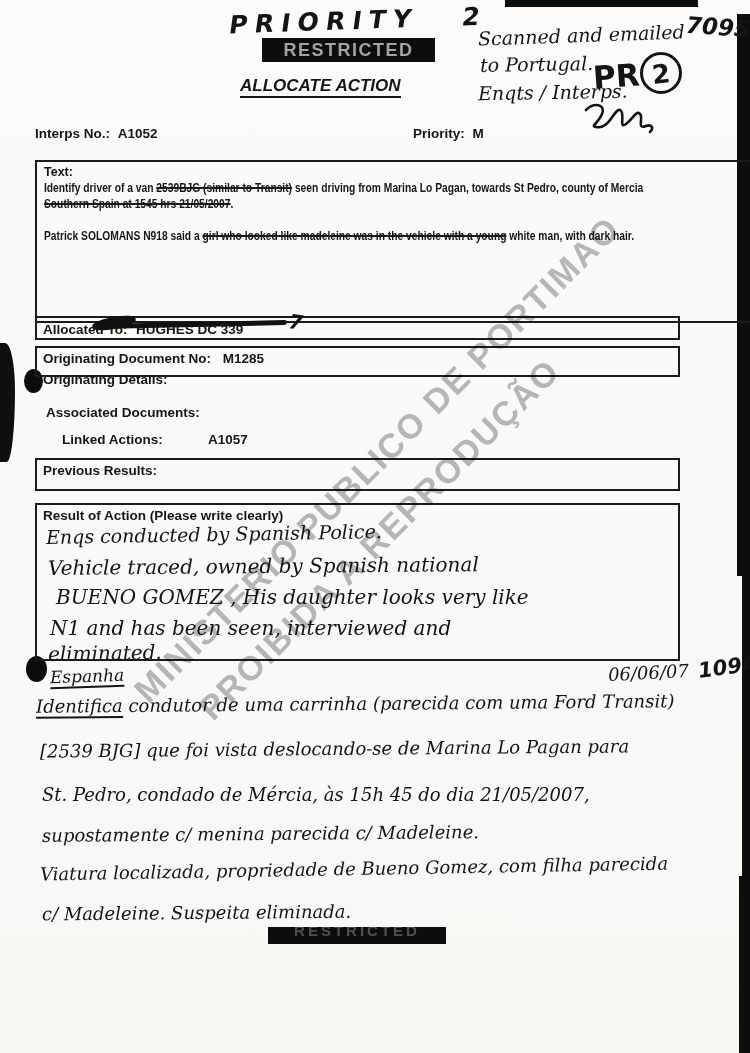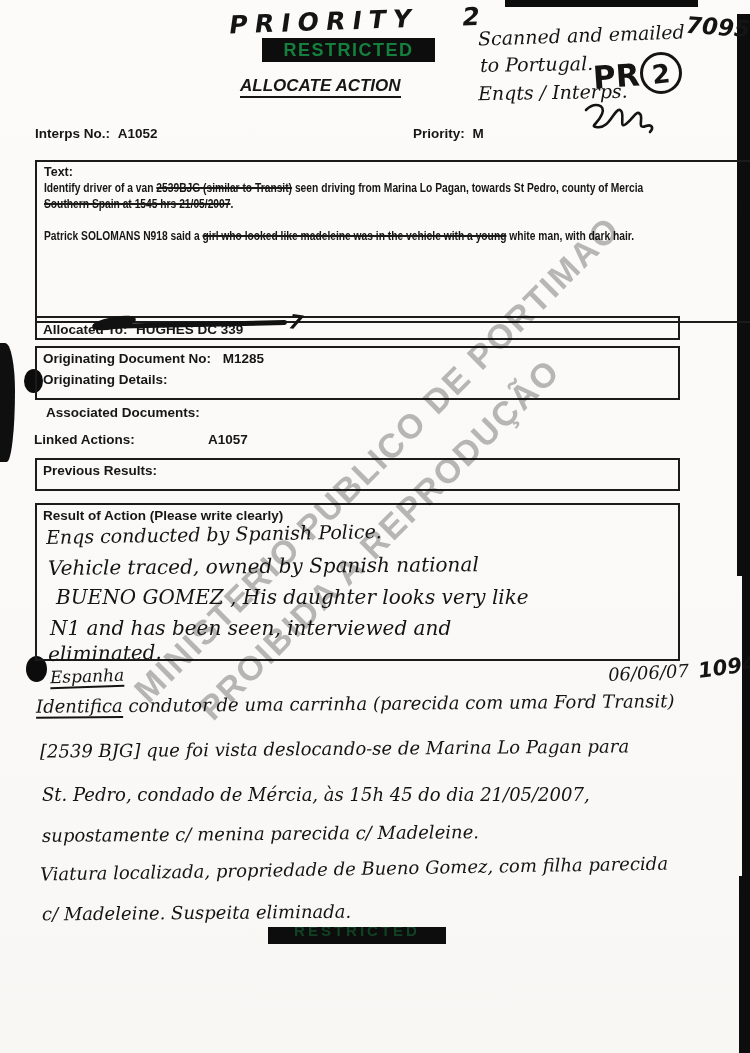--- a/index.html
+++ b/index.html
@@ -4,21 +4,21 @@
 <style>
   * { margin:0; padding:0; box-sizing:border-box; }
   body { background:#e8e8e8; font-family:"Liberation Sans", sans-serif; }
   .page { position:relative; width:750px; height:1053px; margin:0 auto;
           background:linear-gradient(180deg,#fcfbf9 0%,#faf9f7 60%,#f8f7f4 100%);
           overflow:hidden; color:#151515; }
   .abs { position:absolute; }
   .form { font-family:"Liberation Sans", sans-serif; font-weight:600; color:#161616; }
   .box { position:absolute; border:2px solid #1b1b1b; }
   .bar { position:absolute; background:#0d0d0d; }
-  .banner-text { color:#15803d; font-weight:bold; text-align:center; }
+  .banner-text { color:#a3a3a3; font-weight:bold; text-align:center; }
   .strike { text-decoration:line-through; text-decoration-thickness:2px; text-decoration-color:#1a1a1a; }
   .hw { font-family:"DejaVu Serif", serif; font-style:italic; color:#141414; white-space:nowrap; }
   .hw-print { font-family:"DejaVu Sans", sans-serif; font-weight:bold; color:#141414; white-space:nowrap; }
   .dot { position:absolute; background:#0c0c0c; border-radius:50%; }
   .watermark { position:absolute; left:80px; top:460px; width:560px; height:120px;
                transform:rotate(-45deg); text-align:center; pointer-events:none;
                font-family:"Liberation Sans", sans-serif; font-weight:bold; font-size:34px;
                letter-spacing:2px; line-height:58px; color:rgba(122,122,122,0.52);
                mix-blend-mode:multiply; white-space:nowrap; }
   .scaled-para { transform:scaleX(0.855); transform-origin:left top; width:740px;
@@ -96,30 +96,30 @@
     <span class="form" style="font-size:13.5px;">Allocated To:</span>
     <span class="form" style="font-size:13.5px; margin-left:4px;">HUGHES DC 339</span>
   </div>
 
   <div class="abs" style="left:95px; top:322px; width:192px; height:5px; background:#111;
               border-radius:3px; transform:rotate(-1.2deg);"></div>
   <div class="abs" style="left:92px; top:317px; width:44px; height:12px; background:#111;
               border-radius:45%; transform:rotate(-10deg);"></div>
   <div class="abs hw-print" style="left:289px; top:310px; font-size:20px; font-style:italic; transform:rotate(8deg);">7</div>
 
-  <div class="box" style="left:35px; top:346px; width:645px; height:54px; padding:3px 6px;">
+  <div class="box" style="left:35px; top:346px; width:645px; height:31px; padding:3px 6px;">
     <div class="form" style="font-size:13.5px;">
       <span>Originating Document No:</span>
       <span style="margin-left:8px;">M1285</span>
     </div>
     <div class="form" style="font-size:13.5px; margin-top:6px;">Originating Details:</div>
   </div>
 
   <div class="abs form" style="left:46px; top:405px; font-size:13.5px;">Associated Documents:</div>
-  <div class="abs form" style="left:34px; top:432px; font-size:13.5px;">Linked Actions:</div>
+  <div class="abs form" style="left:62px; top:432px; font-size:13.5px;">Linked Actions:</div>
   <div class="abs form" style="left:208px; top:432px; font-size:13.5px;">A1057</div>
 
   <div class="box" style="left:35px; top:503px; width:645px; height:158px; padding:3px 6px;">
     <div class="form" style="font-size:13.5px;">Result of Action (Please write clearly)</div>
   </div>
 
   <div class="box" style="left:35px; top:458px; width:645px; height:33px; padding:3px 6px;">
     <div class="form" style="font-size:13.5px;">Previous Results:</div>
   </div>
   <div class="abs hw" style="left:46px; top:523px; font-size:19px; transform:rotate(-1deg);">Enqs conducted by Spanish Police.</div>

